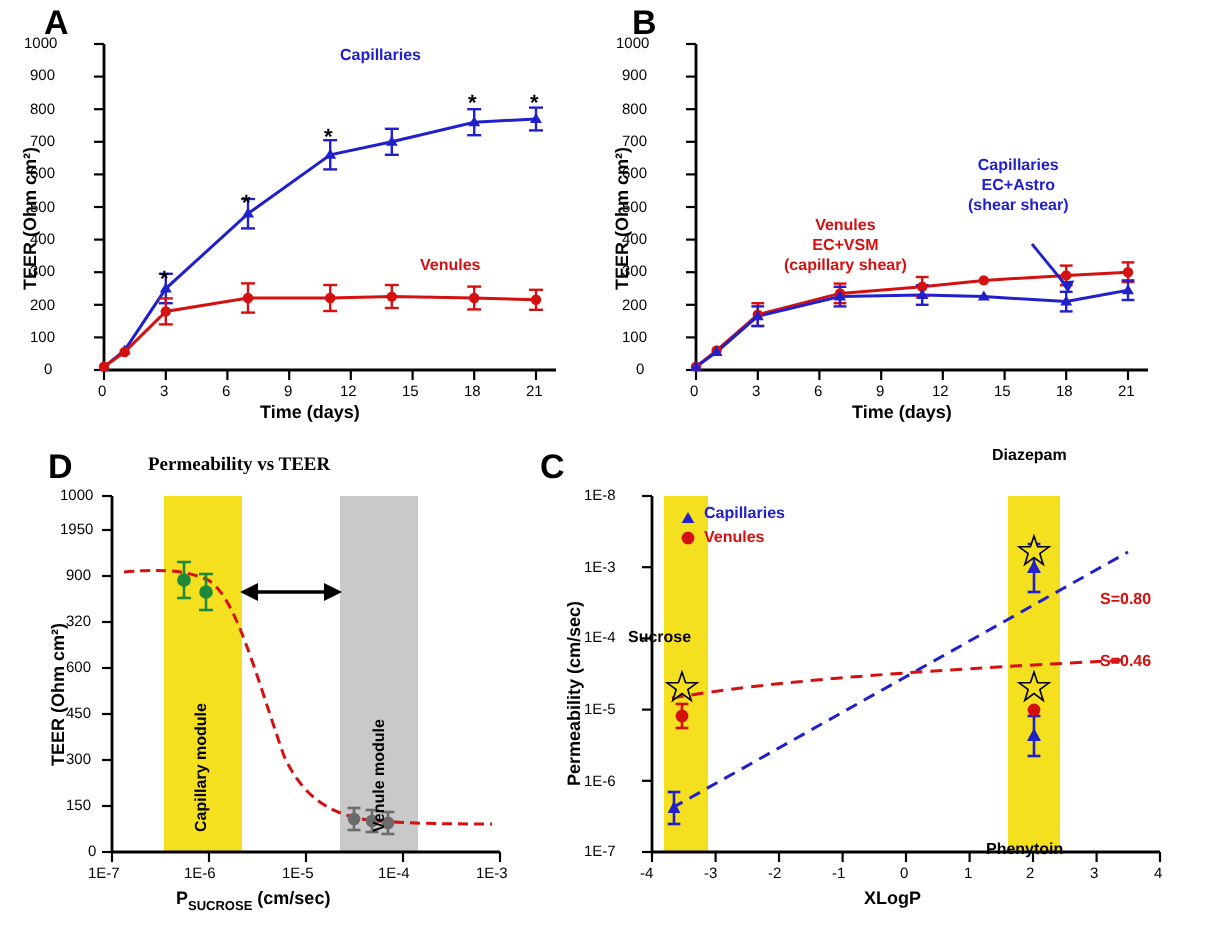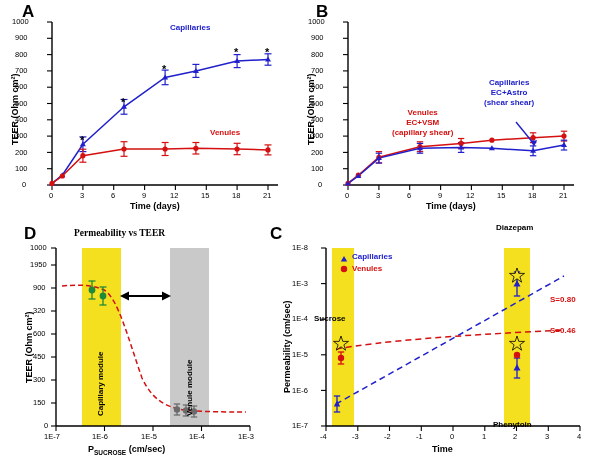--- a/index.html
+++ b/index.html
@@ -444,21 +444,21 @@
     <div class="tick" style="left:56px;top:214px;">-4</div>
     <div class="tick" style="left:88px;top:214px;">-3</div>
     <div class="tick" style="left:120px;top:214px;">-2</div>
     <div class="tick" style="left:152px;top:214px;">-1</div>
     <div class="tick" style="left:186px;top:214px;">0</div>
     <div class="tick" style="left:218px;top:214px;">1</div>
     <div class="tick" style="left:249px;top:214px;">2</div>
     <div class="tick" style="left:281px;top:214px;">3</div>
     <div class="tick" style="left:313px;top:214px;">4</div>
 
-    <div class="axis-title" style="left:168px;top:226px;">Time</div>
+    <div class="axis-title" style="left:168px;top:226px;">XLogP</div>
     <div class="axis-title rot" style="left:18px;top:175px;transform:rotate(-90deg);white-space:nowrap;">Permeability (cm/sec)</div>
 
     <div class="ann" style="left:88px;top:34px;color:#2020cc;">Capillaries</div>
     <div class="ann" style="left:88px;top:46px;color:#d41010;">Venules</div>
 
     <div class="ann" style="left:50px;top:96px;color:#000;">Sucrose</div>
     <div class="ann" style="left:232px;top:5px;color:#000;">Diazepam</div>
     <div class="ann" style="left:229px;top:160px;color:#000;margin-top:42px;">Phenytoin</div>
     <div class="ann" style="left:286px;top:77px;color:#d41010;">S=0.80</div>
     <div class="ann" style="left:286px;top:108px;color:#d41010;">S=0.46</div>

